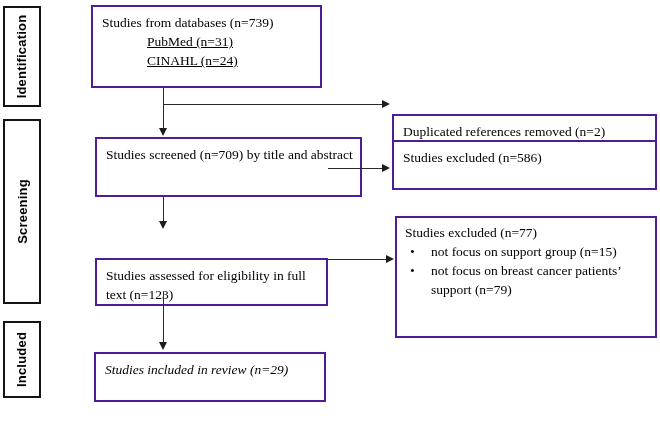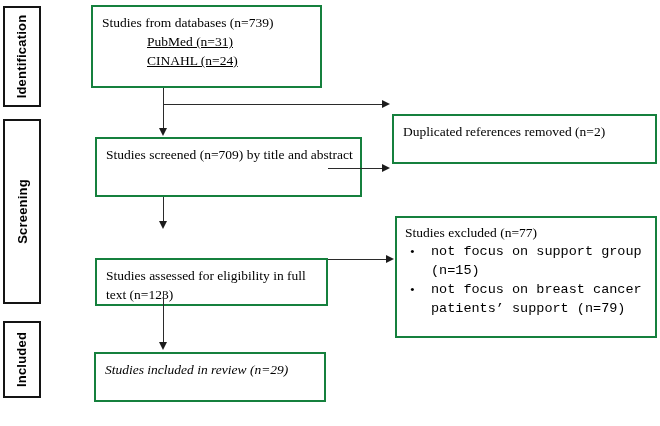--- a/index.html
+++ b/index.html
@@ -6,21 +6,21 @@
   #canvas {
     position: relative;
     width: 660px;
     height: 426px;
     background: #ffffff;
     overflow: hidden;
   }
   .box {
     position: absolute;
     box-sizing: border-box;
-    border: 2px solid #15803d;
+    border: 2px solid #4c1d95;
     background: #ffffff;
     font-family: "Liberation Serif", serif;
     font-size: 13.5px;
     line-height: 19px;
     color: #000000;
   }
   .pad { padding: 6px 7px 4px 9px; }
   .stage {
     position: absolute;
     box-sizing: border-box;
@@ -49,21 +49,21 @@
     border-left: 8.5px solid #1c1c1c;
   }
   .ah-down {
     position: absolute; width: 0; height: 0;
     border-left: 4.5px solid transparent;
     border-right: 4.5px solid transparent;
     border-top: 8.5px solid #1c1c1c;
   }
   .bullet-row { display: flex; }
   .bullet-mark { flex: none; width: 21px; padding-left: 5px; }
-  .bullet-text { flex: 1; font-family: Liberation Mono, monospace; }
+  .bullet-text { flex: 1; }
 </style>
 </head>
 <body>
 
 <div id="canvas">
 
   <div class="stage" style="left:3px; top:6px; width:38px; height:101px;">
     <span class="vlabel">Identification</span>
   </div>
   <div class="stage" style="left:3px; top:119px; width:38px; height:185px;">
@@ -90,20 +90,23 @@
   </div>
 
   <div class="box" style="left:94px; top:352px; width:232px; height:50px;font-style:italic;">
     <div class="pad">Studies included in review (n=29)</div>
   </div>
 
   <div class="box" style="left:392px; top:67px; width:265px; height:50px;margin-top:47px;">
     <div class="pad">Duplicated references removed (n=2)</div>
   </div>
 
+  <div class="box" style="left:392px; top:140px; width:265px; height:50px;">
+    <div class="pad">Studies excluded (n=586)</div>
+  </div>
 
   <div class="box" style="left:395px; top:216px; width:262px; height:122px;">
     <div style="padding:5px 6px 4px 8px;">
       <div>Studies excluded (n=77)</div>
       <div class="bullet-row">
         <span class="bullet-mark">•</span>
         <span class="bullet-text">not focus on support group (n=15)</span>
       </div>
       <div class="bullet-row">
         <span class="bullet-mark">•</span>

